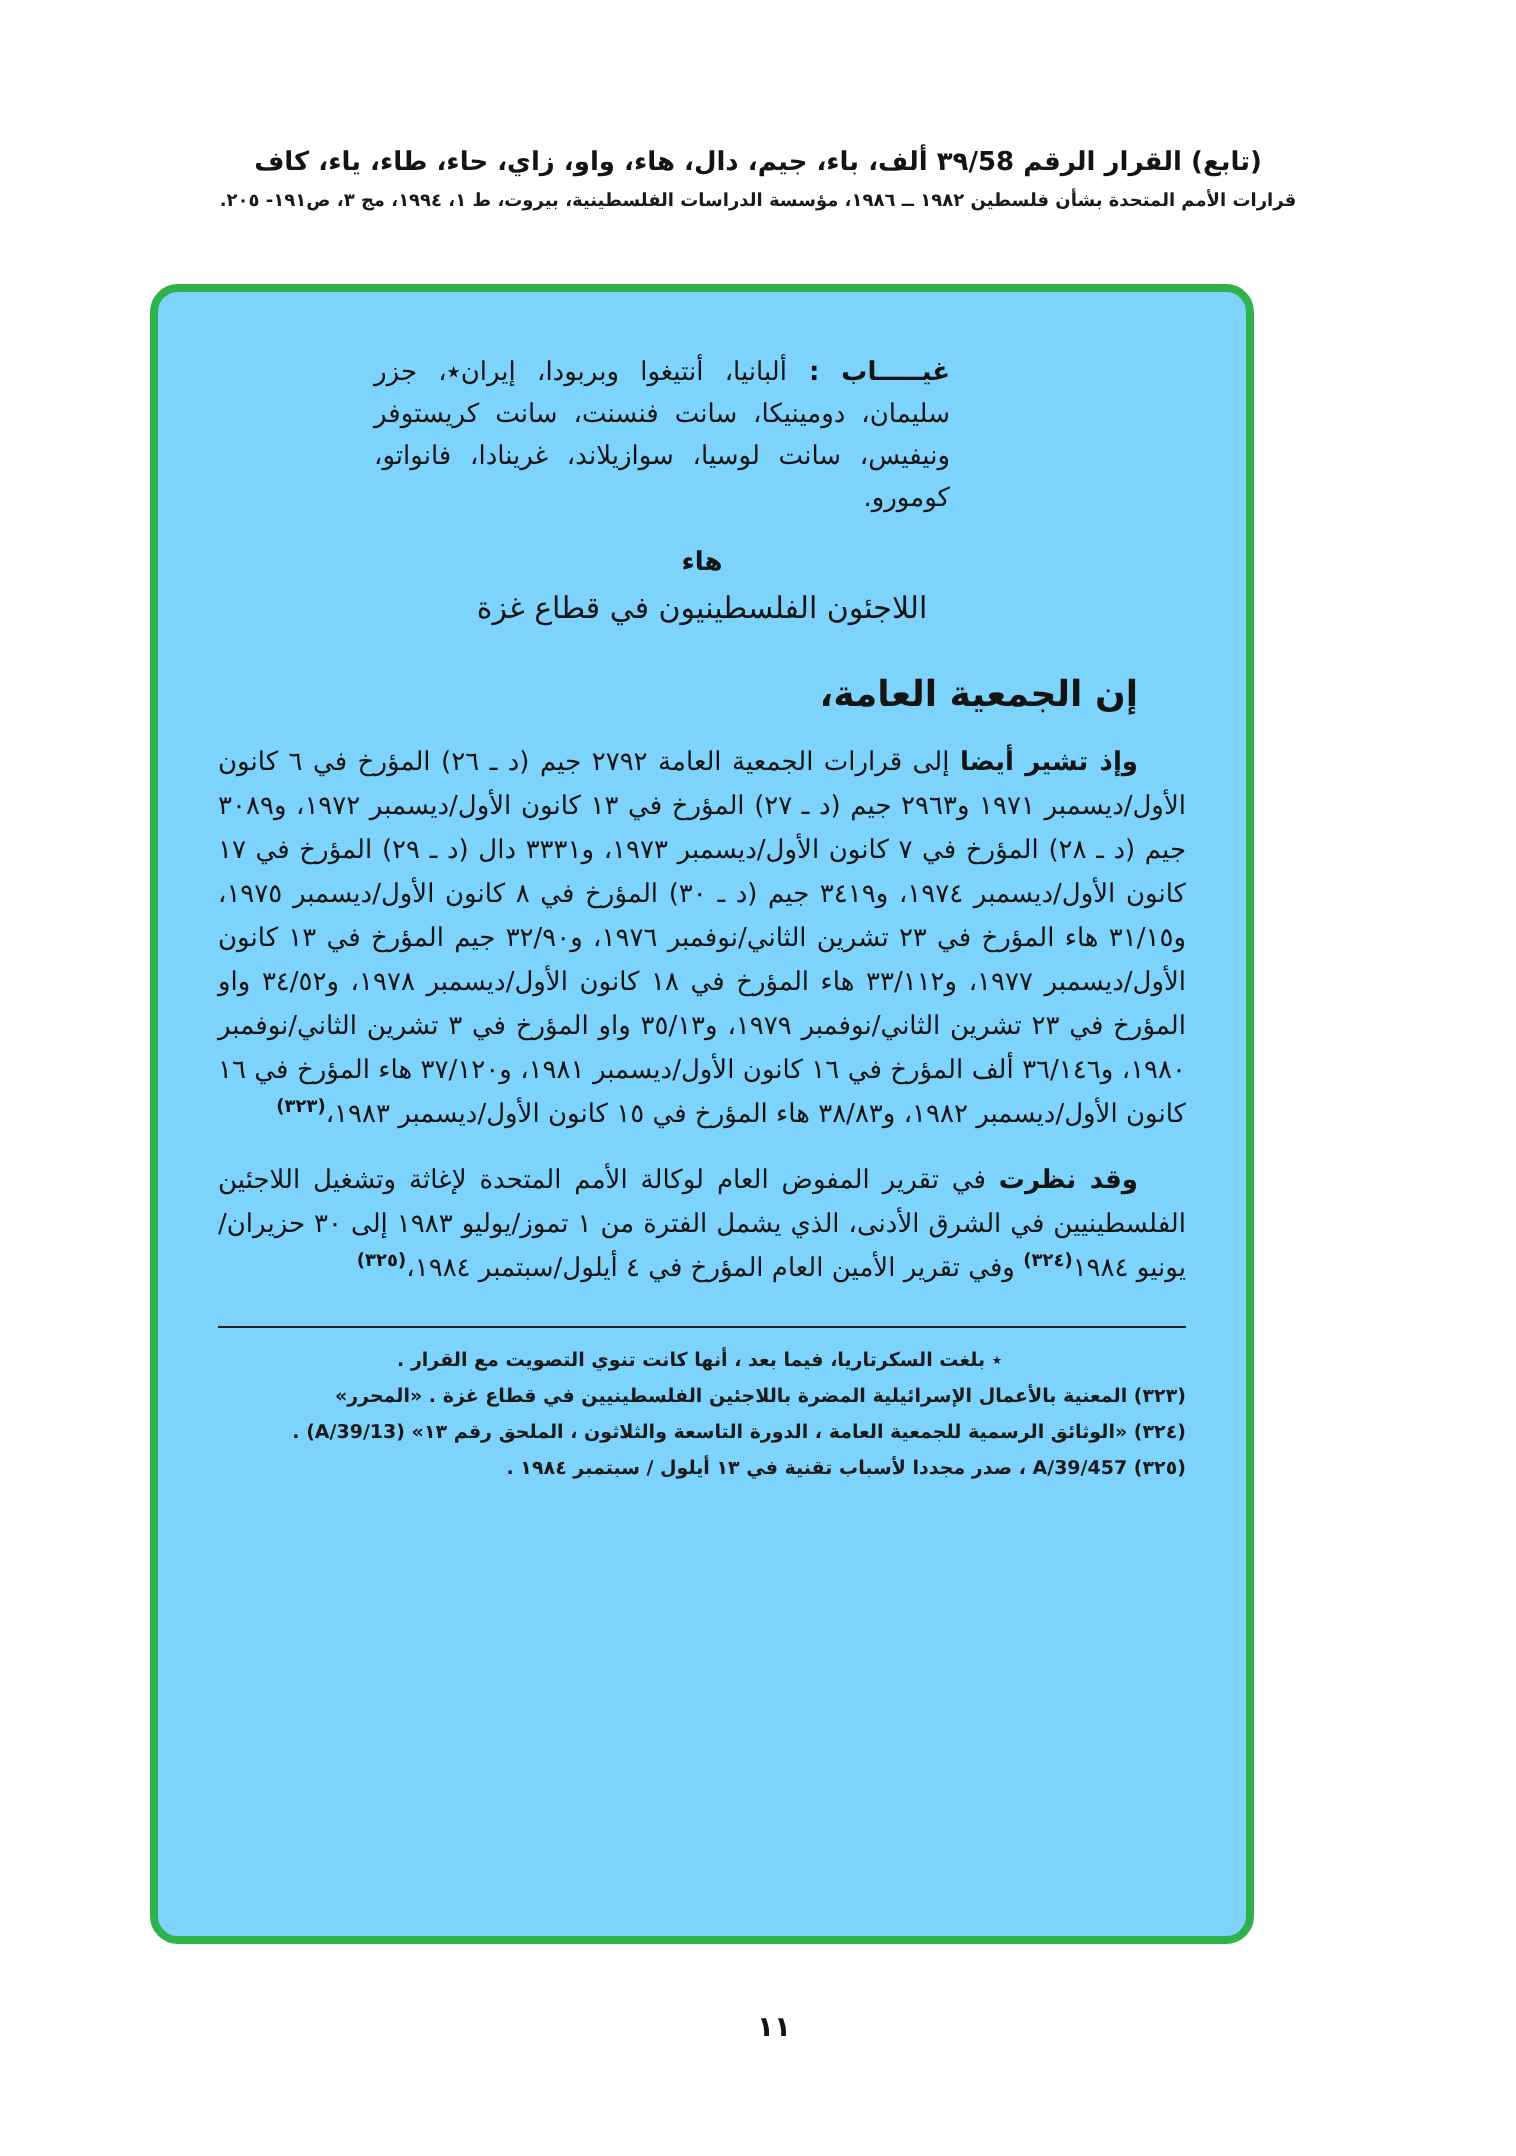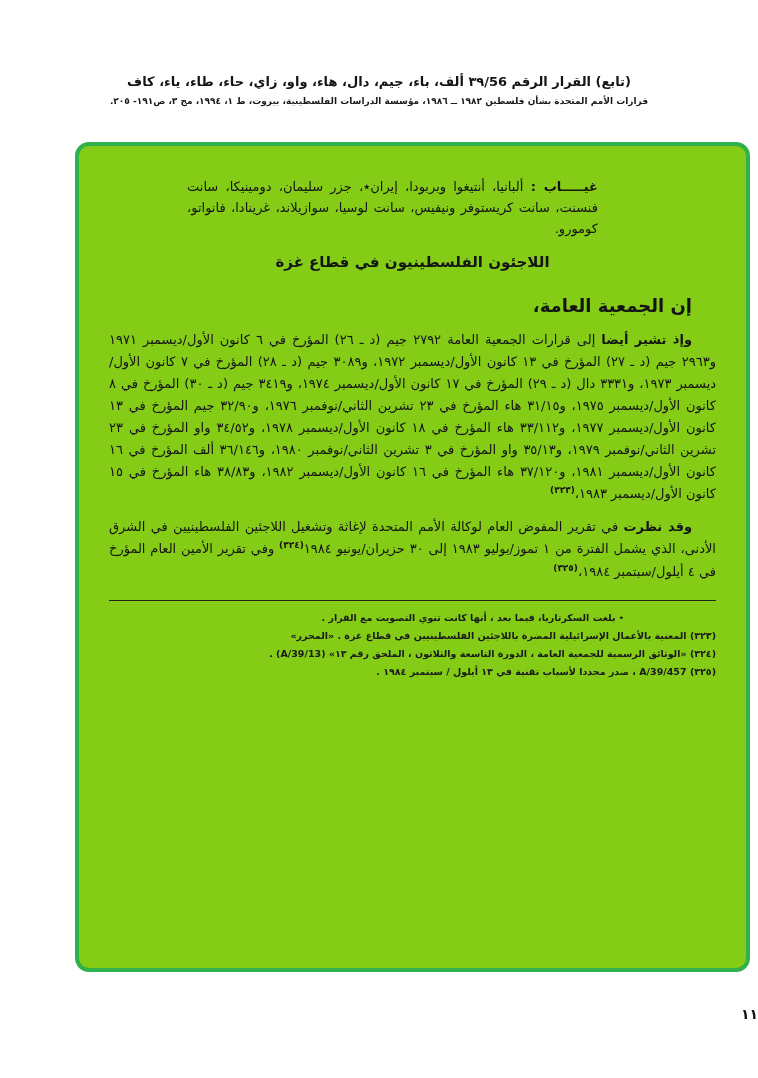--- a/index.html
+++ b/index.html
@@ -15,70 +15,71 @@
     overflow:hidden;
   }
 
   .header { position:absolute; top:74px; left:0; right:0; text-align:center; }
   .header-title { font-size:13px; font-weight:bold; }
   .header-source { font-size:9px; font-weight:bold; margin-top:7px; color:#1a1a1a;text-align:center; }
 
   .frame {
     position:absolute;
     top:142px; left:75px;
-    width:675px; height:830px;
+    width:552px; height:830px;
     border:4px solid #2fb14c;
     border-radius:14px;
     padding:26px 30px 0 30px;
     overflow:hidden;
-    background:#84cc16;
+    background:#7dd3fc;
   }
 
   .absent {
     margin:4px 118px 14px 78px;
     font-size:13px; line-height:21px;
     text-align:justify;
   }
   .absent-label { font-weight:bold; }
 
   .section-letter { text-align:center; font-weight:bold; font-size:13px; margin:8px 0 6px; }
-  .section-title  { text-align:center; font-weight:bold; font-size:15px; margin:6px 0 24px; }
+  .section-title  { text-align:center; font-weight:normal; font-size:15px; margin:6px 0 24px; }
 
   .para { font-size:13px; line-height:22px; text-align:justify; margin-bottom:10px; }
   .para.indent { text-indent:24px; }
   .lead-para { font-weight:bold; text-indent:24px; margin-bottom:12px; font-size:18px; line-height:22px; }
   .em { font-weight:bold; }
   .sup { font-size:9px; font-weight:bold; position:relative; top:-5px; }
 
   .foot-rule { border-top:1.5px solid #222; margin-top:16px; }
 
   .footnotes { padding-top:8px; font-size:9.5px; font-weight:bold; line-height:1.8; color:#1a1a1a; }
   .fn { text-align:right; margin-bottom:1px; }
   .fn-star { padding-right:92px; }
   .fn-marker { font-weight:bold; }
 
   .page-number {
     position:absolute; bottom:56px; left:16px; right:0;
-    font-size:14px; font-weight:bold;
+    text-align:center; font-size:14px; font-weight:bold;
   }
 </style>
 </head>
 <body>
 
 <div class="page">
 
   <div class="header">
-    <div class="header-title">(تابع) القرار الرقم ٣٩/56 ألف، باء، جيم، دال، هاء، واو، زاي، حاء، طاء، ياء، كاف</div>
+    <div class="header-title">(تابع) القرار الرقم ٣٩/58 ألف، باء، جيم، دال، هاء، واو، زاي، حاء، طاء، ياء، كاف</div>
     <div class="header-source">قرارات الأمم المتحدة بشأن فلسطين ١٩٨٢ ــ ١٩٨٦، مؤسسة الدراسات الفلسطينية، بيروت، ط ١، ١٩٩٤، مج ٣، ص١٩١- ٢٠٥.</div>
   </div>
 
   <div class="frame">
 
     <p class="absent"><span class="absent-label">غيـــــاب : </span><span>ألبانيا، أنتيغوا وبربودا، إيران٭، جزر سليمان، دومينيكا، سانت فنسنت، سانت كريستوفر ونيفيس، سانت لوسيا، سوازيلاند، غرينادا، فانواتو، كومورو.</span></p>
 
+    <div class="section-letter">هاء</div>
     <h2 class="section-title">اللاجئون الفلسطينيون في قطاع غزة</h2>
 
     <p class="lead-para"><span class="em">إن الجمعية العامة</span><span>،</span></p>
 
 
     <p class="para indent"><span class="em">وإذ تشير أيضا</span><span> إلى قرارات الجمعية العامة ٢٧٩٢ جيم (د ـ ٢٦) المؤرخ في ٦ كانون الأول/ديسمبر ١٩٧١ و٢٩٦٣ جيم (د ـ ٢٧) المؤرخ في ١٣ كانون الأول/ديسمبر ١٩٧٢، و٣٠٨٩ جيم (د ـ ٢٨) المؤرخ في ٧ كانون الأول/ديسمبر ١٩٧٣، و٣٣٣١ دال (د ـ ٢٩) المؤرخ في ١٧ كانون الأول/ديسمبر ١٩٧٤، و٣٤١٩ جيم (د ـ ٣٠) المؤرخ في ٨ كانون الأول/ديسمبر ١٩٧٥، و٣١/١٥ هاء المؤرخ في ٢٣ تشرين الثاني/نوفمبر ١٩٧٦، و٣٢/٩٠ جيم المؤرخ في ١٣ كانون الأول/ديسمبر ١٩٧٧، و٣٣/١١٢ هاء المؤرخ في ١٨ كانون الأول/ديسمبر ١٩٧٨، و٣٤/٥٢ واو المؤرخ في ٢٣ تشرين الثاني/نوفمبر ١٩٧٩، و٣٥/١٣ واو المؤرخ في ٣ تشرين الثاني/نوفمبر ١٩٨٠، و٣٦/١٤٦ ألف المؤرخ في ١٦ كانون الأول/ديسمبر ١٩٨١، و٣٧/١٢٠ هاء المؤرخ في ١٦ كانون الأول/ديسمبر ١٩٨٢، و٣٨/٨٣ هاء المؤرخ في ١٥ كانون الأول/ديسمبر ١٩٨٣،</span><span class="sup">(٣٢٣)</span></p>
 
     <p class="para indent"><span class="em">وقد نظرت</span><span> في تقرير المفوض العام لوكالة الأمم المتحدة لإغاثة وتشغيل اللاجئين الفلسطينيين في الشرق الأدنى، الذي يشمل الفترة من ١ تموز/يوليو ١٩٨٣ إلى ٣٠ حزيران/يونيو ١٩٨٤</span><span class="sup">(٣٢٤)</span><span> وفي تقرير الأمين العام المؤرخ في ٤ أيلول/سبتمبر ١٩٨٤،</span><span class="sup">(٣٢٥)</span></p>
 
     <div class="foot-rule"></div>

